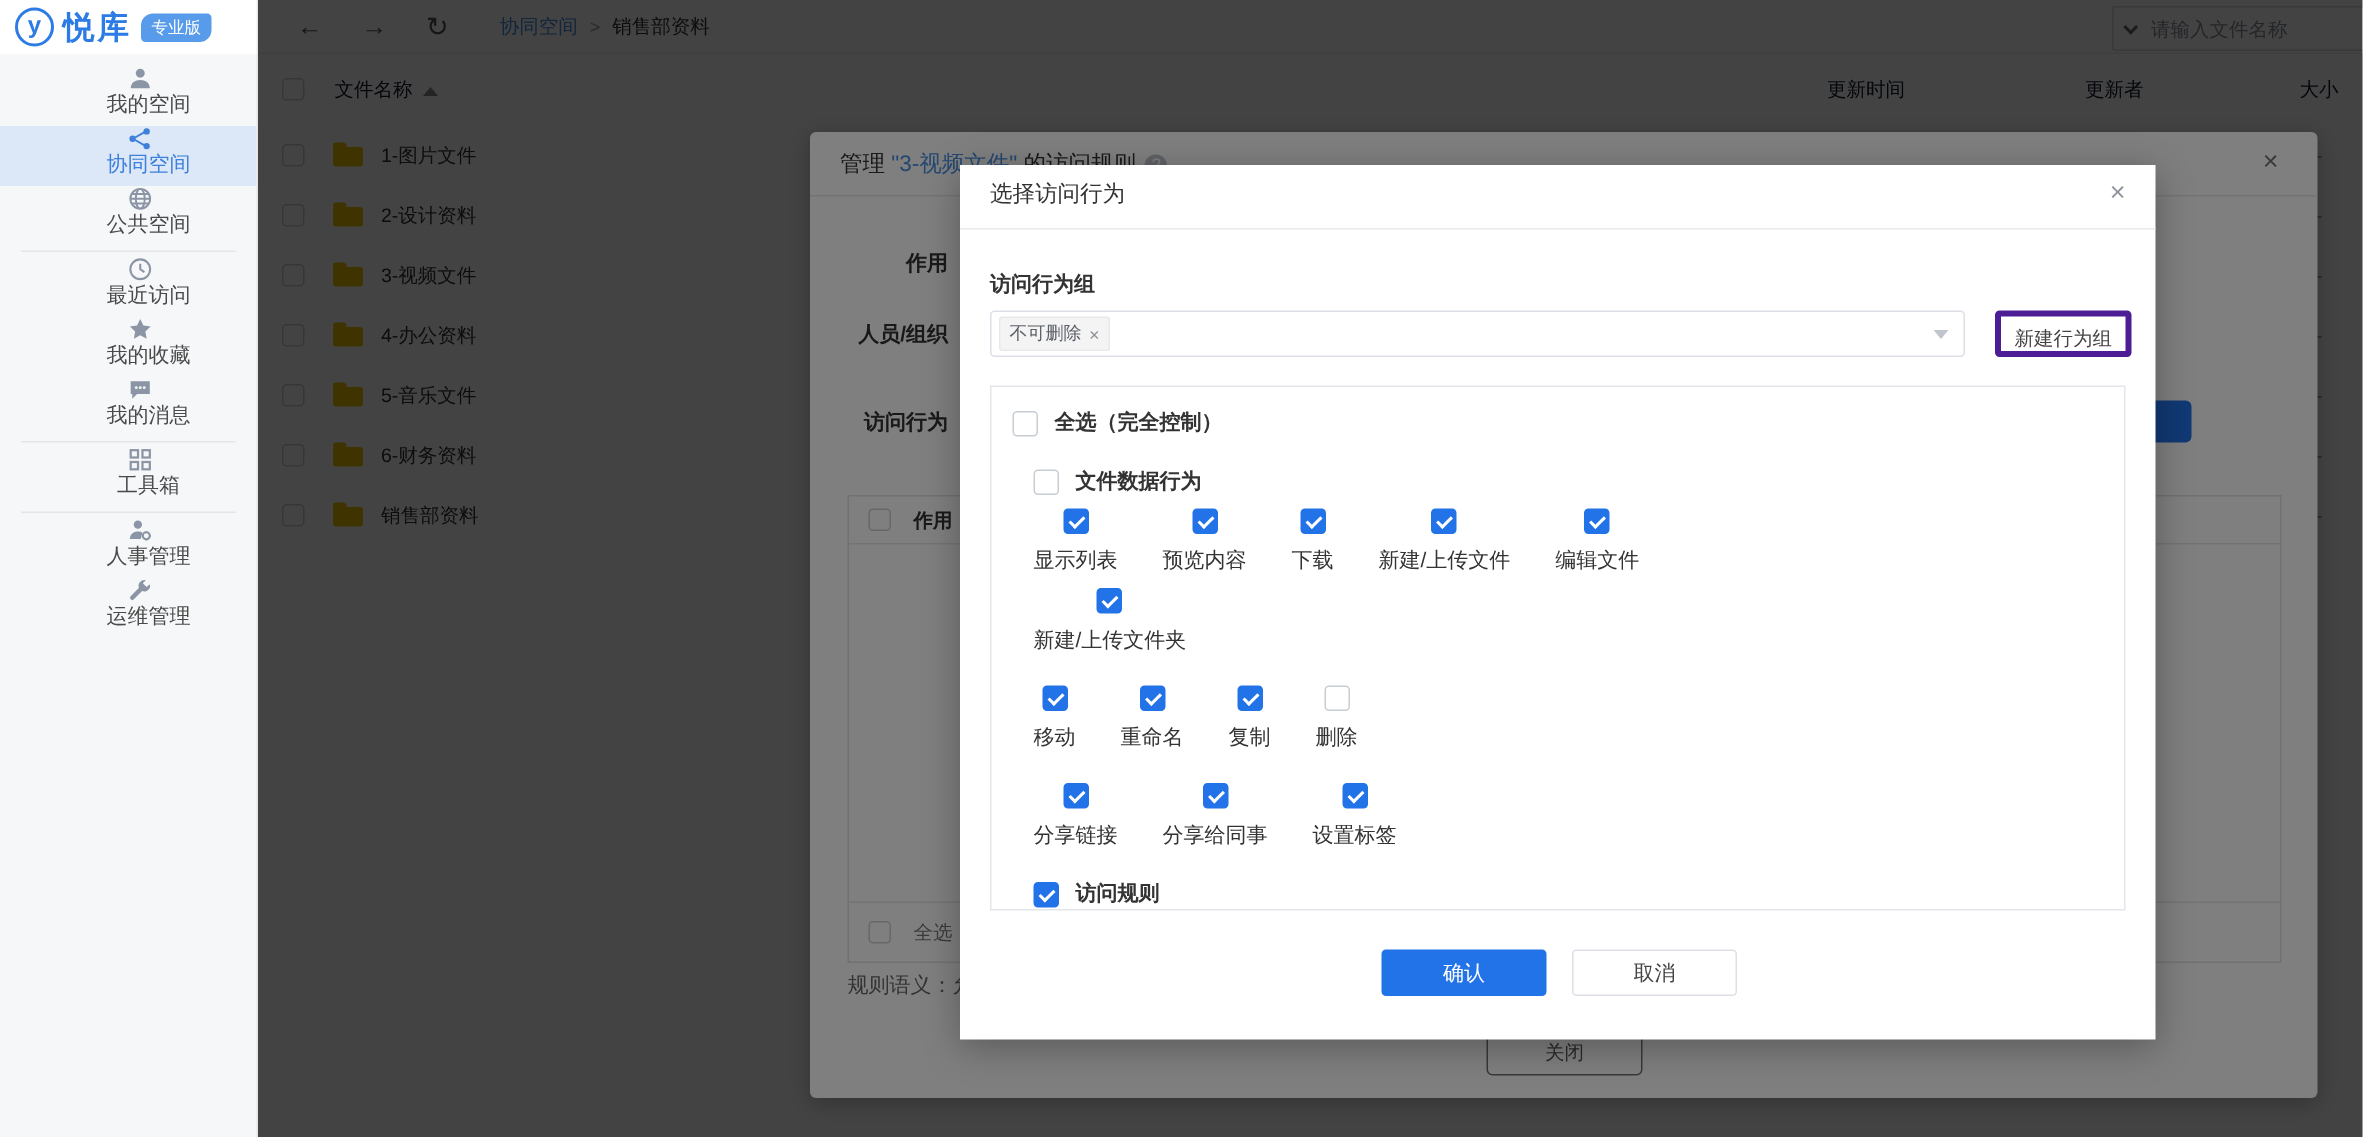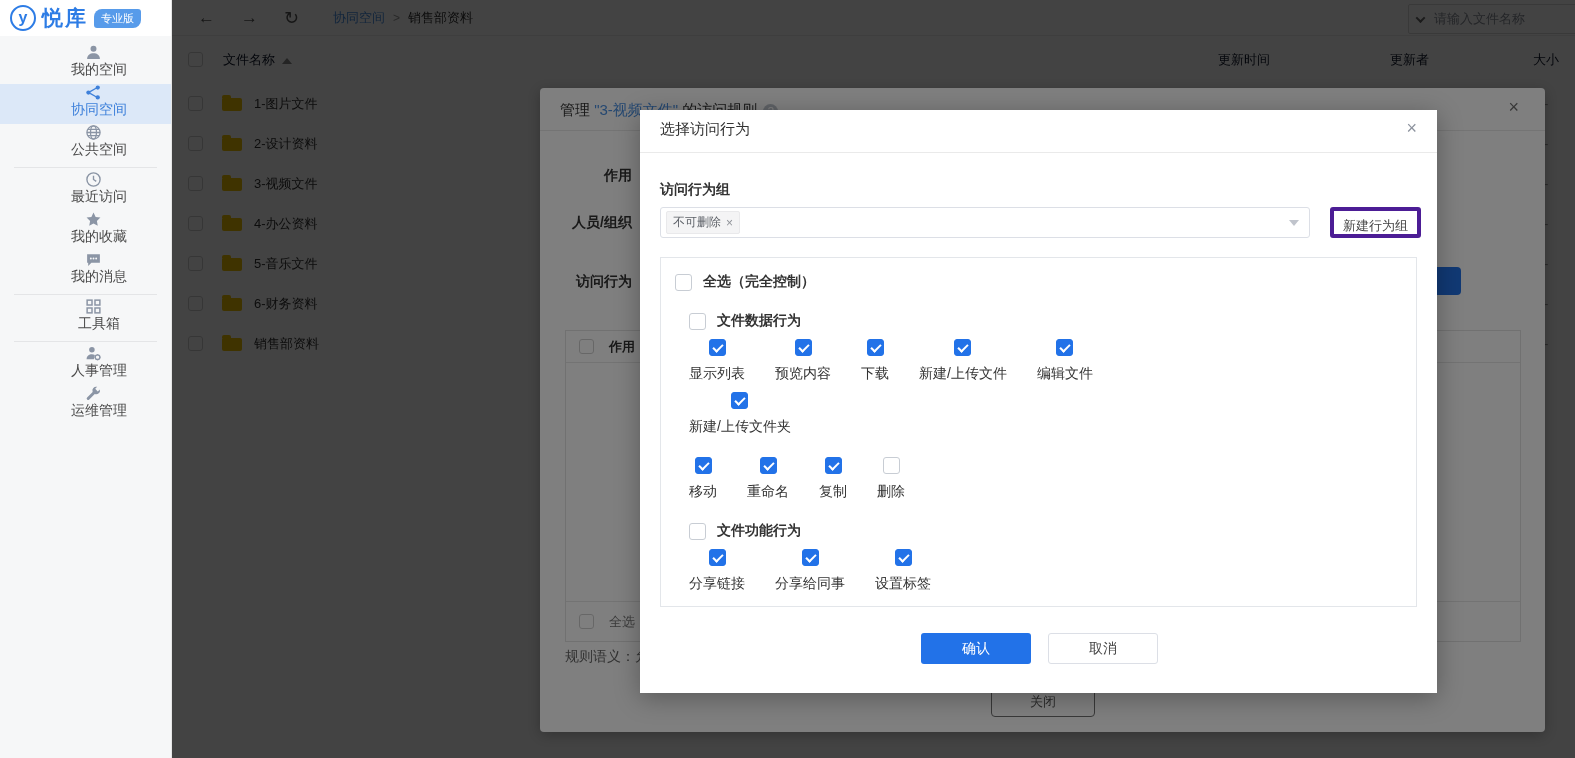--- a/index.html
+++ b/index.html
@@ -23,21 +23,21 @@
   .content { position:absolute; left:172px; top:0; width:1403px; height:758px; background:#fff; }
   .topnav { position:absolute; left:0; top:0; width:100%; height:36px; background:#fff; border-bottom:1px solid #ededed; display:flex; align-items:center; }
   .nav-ic { font-size:17px; color:#555; margin-left:26px; cursor:pointer; line-height:1; }
   .nav-ic.refresh { font-size:18px; }
   .breadcrumb { margin-left:34px; font-size:13px; display:flex; align-items:center; gap:8px; }
   .crumb-link { color:#4a90e2; cursor:pointer; }
   .crumb-sep { color:#999; font-size:12px; }
   .crumb-cur { color:#333; }
   .searchbox { position:absolute; left:1236px; top:4px; width:172px; height:30px; border:1px solid #d8d8d8; border-radius:2px; display:flex; align-items:center; padding:0 8px; background:#fff; }
   .chev-down { width:7px; height:7px; border-right:2px solid #666; border-bottom:2px solid #666; transform:rotate(45deg) translate(-1px,-1px); margin-right:10px; flex:none; }
-  .searchbox input { border:none; outline:none; font-size:13px; width:120px; background:transparent; font-family:Liberation Mono, monospace; color:#333; }
+  .searchbox input { border:none; outline:none; font-size:13px; width:120px; background:transparent; font-family:Liberation Sans, sans-serif; color:#333; }
   .searchbox input::placeholder { color:#8a8f99; }
 
   .ftable-header { position:absolute; left:0; top:36px; width:100%; height:48px; font-size:13px; color:#0f172a; }
   .ftable-header .cell { position:absolute; line-height:48px; }
   .sort-caret { display:inline-block; width:0; height:0; border-left:5px solid transparent; border-right:5px solid transparent; border-bottom:6px solid #888; margin-left:7px; }
   .cb { width:15px; height:15px; border:1px solid #cfcfcf; border-radius:3px; background:#fff; display:inline-block; }
   .hdr-cb { position:absolute; left:16px; top:16px; }
 
   .frows { position:absolute; left:0; top:84px; width:100%; }
   .frow { position:relative; height:40px; cursor:pointer; }
@@ -369,24 +369,20 @@
             <span class="bcb on"></span>
             <span>复制</span>
           </span>
           <span class="bitem">
             <span class="bcb off"></span>
             <span>删除</span>
           </span>
         </div>
       </div>
       <div class="bsection">
-        <div class="brow bold">
-          <span class="bcb off"></span>
-          <span>文件功能行为</span>
-        </div>
         <div class="bitems" style="margin-left: 0px;">
           <span class="bitem">
             <span class="bcb on"></span>
             <span>分享链接</span>
           </span>
           <span class="bitem">
             <span class="bcb on"></span>
             <span>分享给同事</span>
           </span>
           <span class="bitem">

